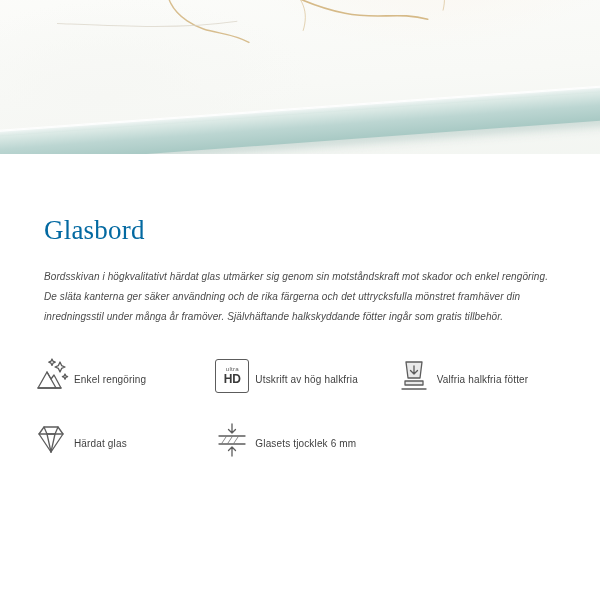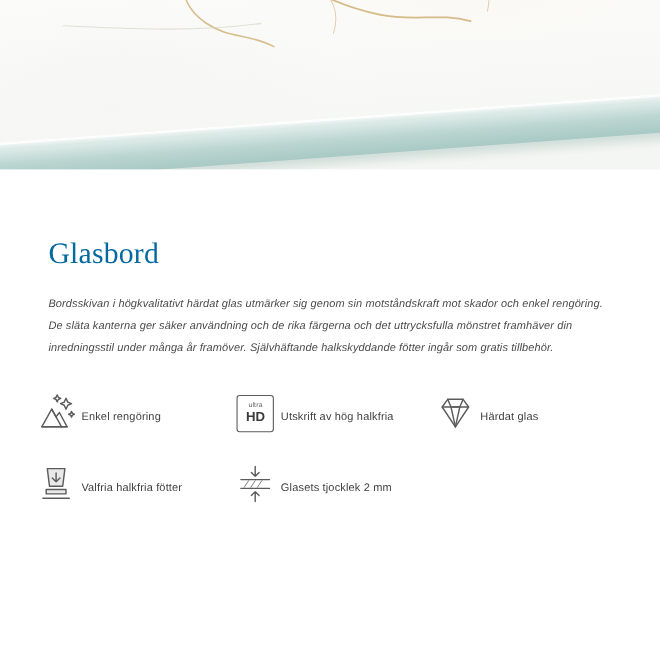--- a/index.html
+++ b/index.html
@@ -231,50 +231,50 @@
           <span class="hd-ultra">ultra</span>
           <span class="hd-hd">HD</span>
         </div>
       </div>
       <div class="feature-label">Utskrift av hög halkfria</div>
     </div>
 
 
     <div class="feature">
       <div class="feature-icon">
+        <svg width="40" height="40" viewBox="0 0 40 40" fill="none" stroke="#5c5c5c" stroke-width="1.3" stroke-linejoin="round" stroke-linecap="round">
+          <path d="M12 6 L28 6 L26 22 L14 22 Z" fill="#e9e9e9"></path>
+          <path d="M11 25 L29 25 L29 29 L11 29 Z" fill="#e9e9e9"></path>
+          <path d="M20 10 L20 18 M16.5 14.5 L20 18 L23.5 14.5"></path>
+          <path d="M8 33 L32 33"></path>
+        </svg>
+      </div>
+      <div class="feature-label">Valfria halkfria fötter</div>
+    </div>
+
+    <div class="feature">
+      <div class="feature-icon">
         <svg width="40" height="38" viewBox="0 0 40 38" fill="none" stroke="#5c5c5c" stroke-width="1.3" stroke-linejoin="round" stroke-linecap="round">
           <path d="M8 13 L13 6 L27 6 L32 13 L20 31 Z"></path>
           <path d="M8 13 L32 13"></path>
           <path d="M13 6 L16 13 L20 31"></path>
           <path d="M27 6 L24 13 L20 31"></path>
           <path d="M16 13 L24 13"></path>
         </svg>
       </div>
       <div class="feature-label">Härdat glas</div>
     </div>
 
     <div class="feature">
       <div class="feature-icon">
         <svg width="40" height="40" viewBox="0 0 40 40" fill="none" stroke="#5c5c5c" stroke-width="1.3" stroke-linejoin="round" stroke-linecap="round">
-          <path d="M12 6 L28 6 L26 22 L14 22 Z" fill="#e9e9e9"></path>
-          <path d="M11 25 L29 25 L29 29 L11 29 Z" fill="#e9e9e9"></path>
-          <path d="M20 10 L20 18 M16.5 14.5 L20 18 L23.5 14.5"></path>
-          <path d="M8 33 L32 33"></path>
-        </svg>
-      </div>
-      <div class="feature-label">Valfria halkfria fötter</div>
-    </div>
-
-    <div class="feature">
-      <div class="feature-icon">
-        <svg width="40" height="40" viewBox="0 0 40 40" fill="none" stroke="#5c5c5c" stroke-width="1.3" stroke-linejoin="round" stroke-linecap="round">
           <path d="M20 4 L20 13 M16.5 9.5 L20 13 L23.5 9.5"></path>
           <path d="M7 16 L33 16"></path>
           <path d="M7 24 L33 24"></path>
           <path d="M20 36 L20 27 M16.5 30.5 L20 27 L23.5 30.5"></path>
           <path d="M10 23 L14 17 M16 23 L20 17 M22 23 L26 17" stroke-width="0.9" opacity="0.8"></path>
         </svg>
       </div>
-      <div class="feature-label">Glasets tjocklek 2 mm</div>
+      <div class="feature-label">Glasets tjocklek 6 mm</div>
     </div>
 
   </div>
 </div>
 
 </body></html>

